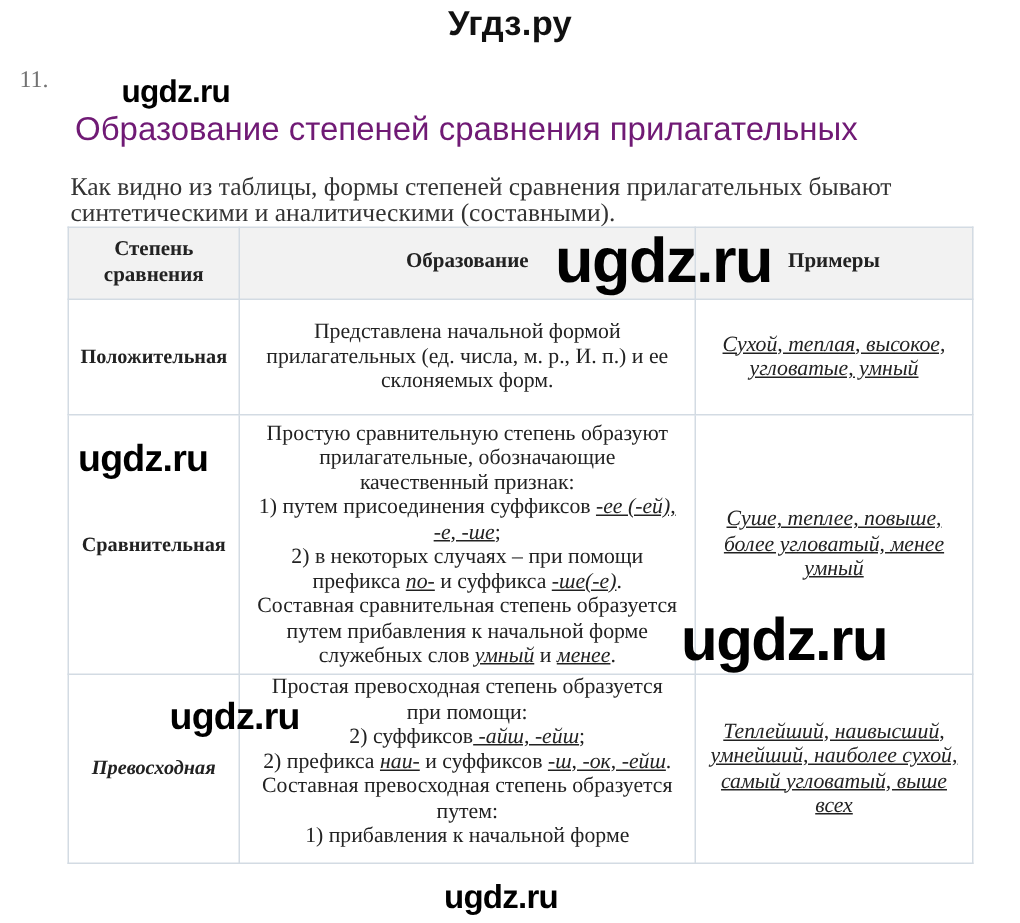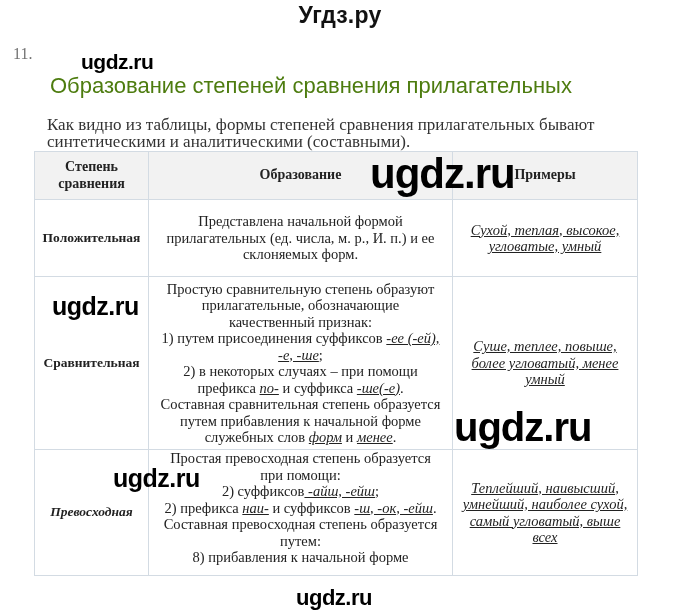--- a/index.html
+++ b/index.html
@@ -21,27 +21,27 @@
     }
     .wm-1 { left: 81px; top: 50px; font-size: 21px; }
     .wm-2 { left: 370px; top: 150px; font-size: 42px; letter-spacing: -1px; }
     .wm-3 { left: 52px; top: 292px; font-size: 25px; }
     .wm-4 { left: 454px; top: 405px; font-size: 40px; letter-spacing: -1px; }
     .wm-5 { left: 113px; top: 464px; font-size: 25px; }
     .wm-6 { left: 296px; top: 585px; font-size: 22px; font-weight: bold; }
 
     .heading {
       position: absolute; left: 50px; top: 73px; font-family: "Liberation Sans", sans-serif;
-      font-size: 22px; color: #4d7c0f; white-space: nowrap;
+      font-size: 22px; color: #701a75; white-space: nowrap;
     }
     .intro {
       position: absolute; left: 47px; top: 116px; width: 600px; font-size: 17px; line-height: 17px; color: #333;
     }
     table.grid {
-      position: absolute; left: 34px; top: 151px; width: 521px; border-collapse: collapse;
+      position: absolute; left: 45px; top: 151px; width: 521px; border-collapse: collapse;
       table-layout: fixed; font-size: 14.5px; line-height: 16.5px;
     }
     table.grid th, table.grid td {
       border: 1.5px solid #d3dbe3; text-align: center; vertical-align: middle; padding: 0 4px;
     }
     table.grid thead th {
       background: #f2f2f2; font-weight: bold; height: 47px; font-size: 14px;
     }
     .col-degree { width: 114px; }
     .col-formation { width: 304px; }
@@ -92,34 +92,34 @@
       <td>
         <span class="line">Простую сравнительную степень образуют</span>
         <span class="line">прилагательные, обозначающие</span>
         <span class="line">качественный признак:</span>
         <span class="line"><span>1) путем присоединения суффиксов </span><span class="u">-ее (-ей),</span></span>
         <span class="line"><span class="u">-е, -ше</span><span>;</span></span>
         <span class="line">2) в некоторых случаях – при помощи</span>
         <span class="line"><span>префикса </span><span class="u">по-</span><span> и суффикса </span><span class="u">-ше(-е)</span><span>.</span></span>
         <span class="line">Составная сравнительная степень образуется</span>
         <span class="line">путем прибавления к начальной форме</span>
-        <span class="line"><span>служебных слов </span><span class="u">форм</span><span> и </span><span class="u">менее</span><span>.</span></span>
+        <span class="line"><span>служебных слов </span><span class="u">умный</span><span> и </span><span class="u">менее</span><span>.</span></span>
       </td>
       <td class="examples">Суше, теплее, повыше, более угловатый, менее умный</td>
     </tr>
     <tr class="row-sup">
       <td class="degree">Превосходная</td>
       <td>
         <span class="line">Простая превосходная степень образуется</span>
         <span class="line">при помощи:</span>
         <span class="line"><span>2) суффиксов</span><span class="u"> -айш, -ейш</span><span>;</span></span>
         <span class="line"><span>2) префикса </span><span class="u">наи-</span><span> и суффиксов </span><span class="u">-ш, -ок, -ейш</span><span>.</span></span>
         <span class="line">Составная превосходная степень образуется</span>
         <span class="line">путем:</span>
-        <span class="line">8) прибавления к начальной форме</span>
+        <span class="line">1) прибавления к начальной форме</span>
       </td>
       <td class="examples">Теплейший, наивысший, умнейший, наиболее сухой, самый угловатый, выше всех</td>
     </tr>
   </tbody>
 </table>
 
 <div class="wm wm-2">ugdz.ru</div>
 <div class="wm wm-3">ugdz.ru</div>
 <div class="wm wm-4">ugdz.ru</div>
 <div class="wm wm-5">ugdz.ru</div>

